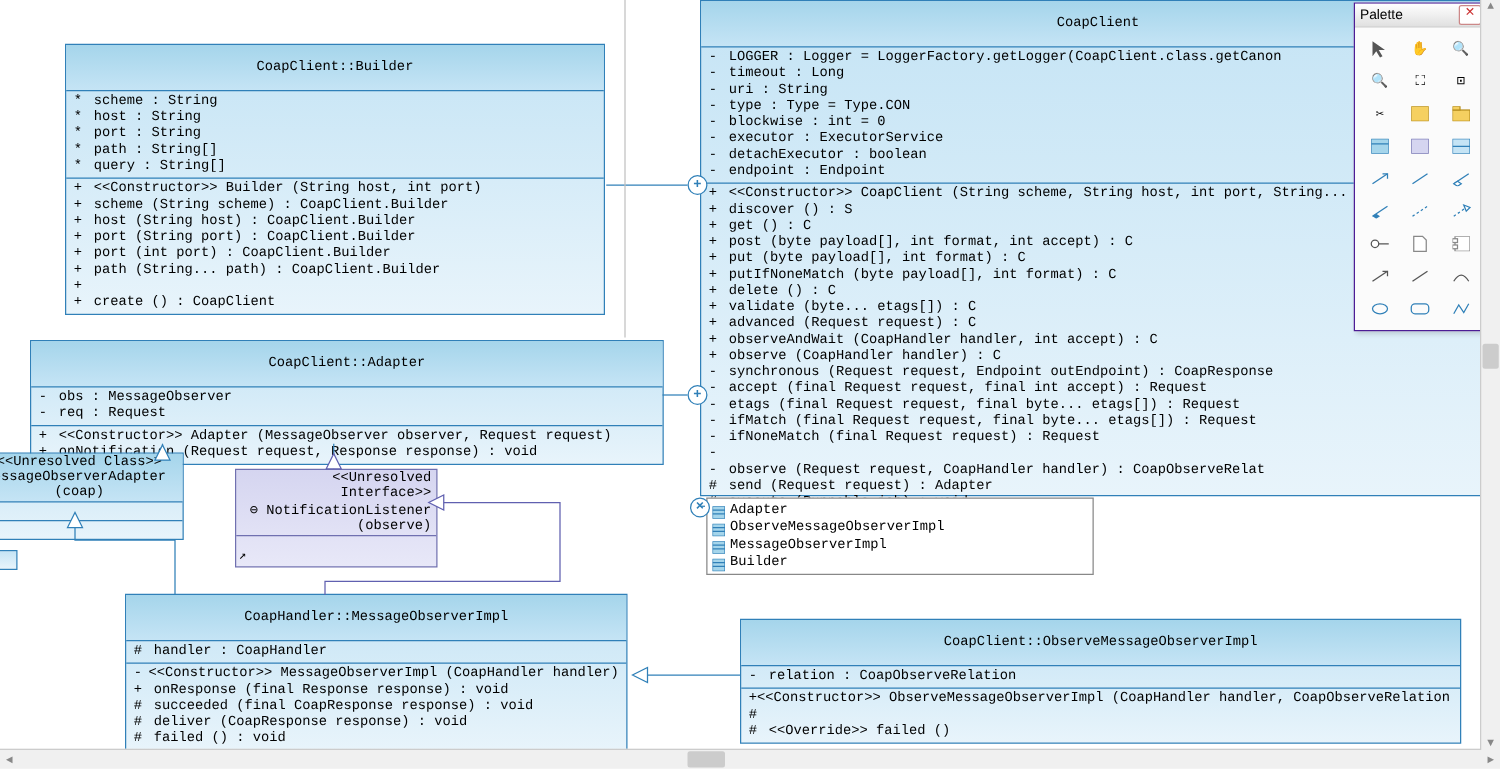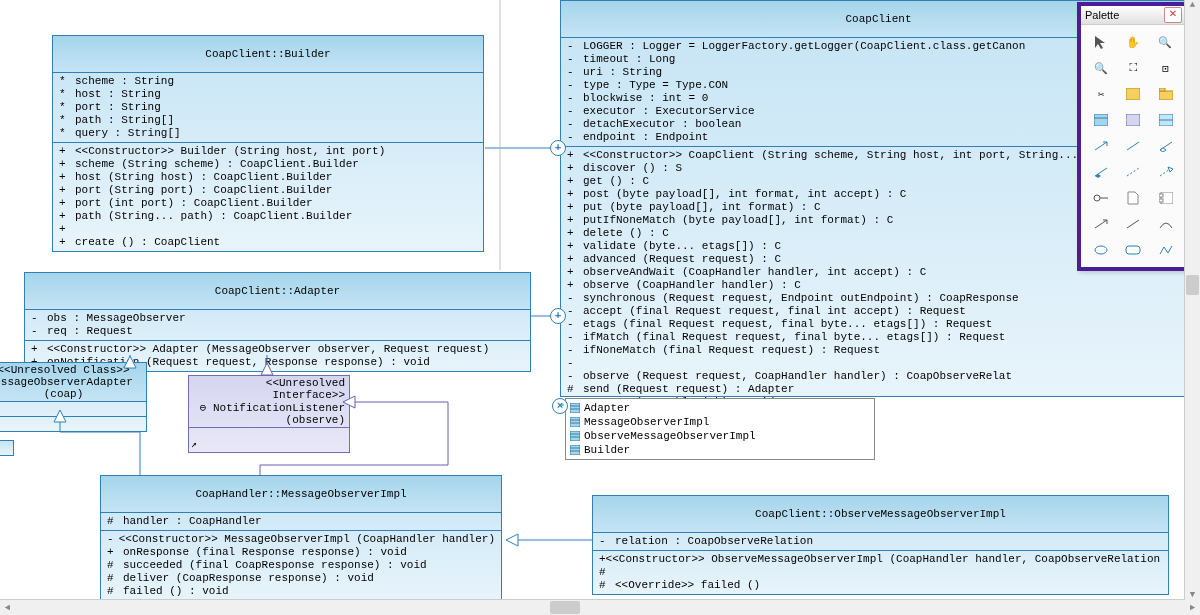--- a/index.html
+++ b/index.html
@@ -4,23 +4,23 @@
 <style>
 body{margin:0;font-family:"Courier New",monospace;font-size:11px;background:#fff;position:relative;width:1200px;height:615px;overflow:hidden}
 .uml-box{position:absolute;border:1px solid #3080b8;background:linear-gradient(#c5e4f5,#e8f4fb)}
 .uml-box .title{text-align:center;padding:12px 4px;border-bottom:1px solid #3080b8;background:linear-gradient(#a5d5eb,#c5e4f5)}
 .uml-box .sect{padding:2px 6px;border-bottom:1px solid #3080b8;white-space:nowrap;overflow:hidden}
 .uml-box .sect:last-child{border-bottom:none}
 .row{display:flex;line-height:13px}
 .vis{width:16px}
 .name{flex:0 0 auto}
 .nested-list{position:absolute;border:1px solid #888;background:#fff;padding:2px 4px}
-.nested-list .item{line-height:14px;display:flex;align-items:center;gap:4px}
+.nested-list .item{line-height:14px;display:flex;align-items:flex-end;gap:4px}
 .nested-list .icon{width:10px;height:10px;display:inline-block}
-.palette{position:absolute;right:10px;top:2px;width:105px;background:#fbfbfb;border:4px solid #4c1d95;box-shadow:2px 2px 4px rgba(0,0,0,.15)}
+.palette{position:absolute;right:10px;top:2px;width:105px;background:#fbfbfb;border:1px solid #4c1d95;box-shadow:2px 2px 4px rgba(0,0,0,.15)}
 .palette .pbar{height:18px;background:linear-gradient(#fff,#e0e0e0);display:flex;align-items:center;justify-content:space-between;padding:0 4px;font-family:Tahoma,sans-serif;font-size:11px;border-bottom:1px solid #ccc}
 .palette .close{width:16px;height:14px;background:#fff;border:1px solid #c88;color:#c33;text-align:center;line-height:12px;font-size:10px;border-radius:2px}
 .palette .grid{display:grid;grid-template-columns:repeat(3,1fr);gap:4px;padding:6px}
 .palette .tool{width:26px;height:20px;display:flex;align-items:center;justify-content:center;border:1px solid transparent}
 .circ{position:absolute;width:14px;height:14px;border:1px solid #3080b8;border-radius:50%;background:#fff;display:flex;align-items:center;justify-content:center;color:#3080b8;font-weight:bold;font-size:11px;line-height:1}
 .scrollbar-h{position:absolute;bottom:0;left:0;right:0;height:15px;background:#f0f0f0;border-top:1px solid #ccc;display:flex;align-items:center}
 .scrollbar-h .thumb{position:absolute;left:550px;width:30px;height:13px;background:#ccc;border-radius:2px}
 .scrollbar-h .arr{width:15px;text-align:center;color:#888;font-size:9px}
 .stereo{font-style:normal}
 .purple-box{position:absolute;border:1px solid #7070b0;background:linear-gradient(#d5d5f0,#e8e8f8)}
@@ -158,29 +158,29 @@
             <line x1="0" y1="6" x2="10" y2="6" stroke="#3080b8"></line>
           </svg></span>
         <span>Adapter</span>
       </div>
       <div class="item">
         <span class="icon"><svg width="10" height="10">
             <rect width="10" height="10" fill="#a5d5eb" stroke="#3080b8"></rect>
             <line x1="0" y1="3" x2="10" y2="3" stroke="#3080b8"></line>
             <line x1="0" y1="6" x2="10" y2="6" stroke="#3080b8"></line>
           </svg></span>
-        <span>MessageObserverImpl</span>
+        <span>ObserveMessageObserverImpl</span>
       </div>
       <div class="item">
         <span class="icon"><svg width="10" height="10">
             <rect width="10" height="10" fill="#a5d5eb" stroke="#3080b8"></rect>
             <line x1="0" y1="3" x2="10" y2="3" stroke="#3080b8"></line>
             <line x1="0" y1="6" x2="10" y2="6" stroke="#3080b8"></line>
           </svg></span>
-        <span>ObserveMessageObserverImpl</span>
+        <span>MessageObserverImpl</span>
       </div>
       <div class="item">
         <span class="icon"><svg width="10" height="10">
             <rect width="10" height="10" fill="#a5d5eb" stroke="#3080b8"></rect>
             <line x1="0" y1="3" x2="10" y2="3" stroke="#3080b8"></line>
             <line x1="0" y1="6" x2="10" y2="6" stroke="#3080b8"></line>
           </svg></span>
         <span>Builder</span>
       </div>
     </div>

